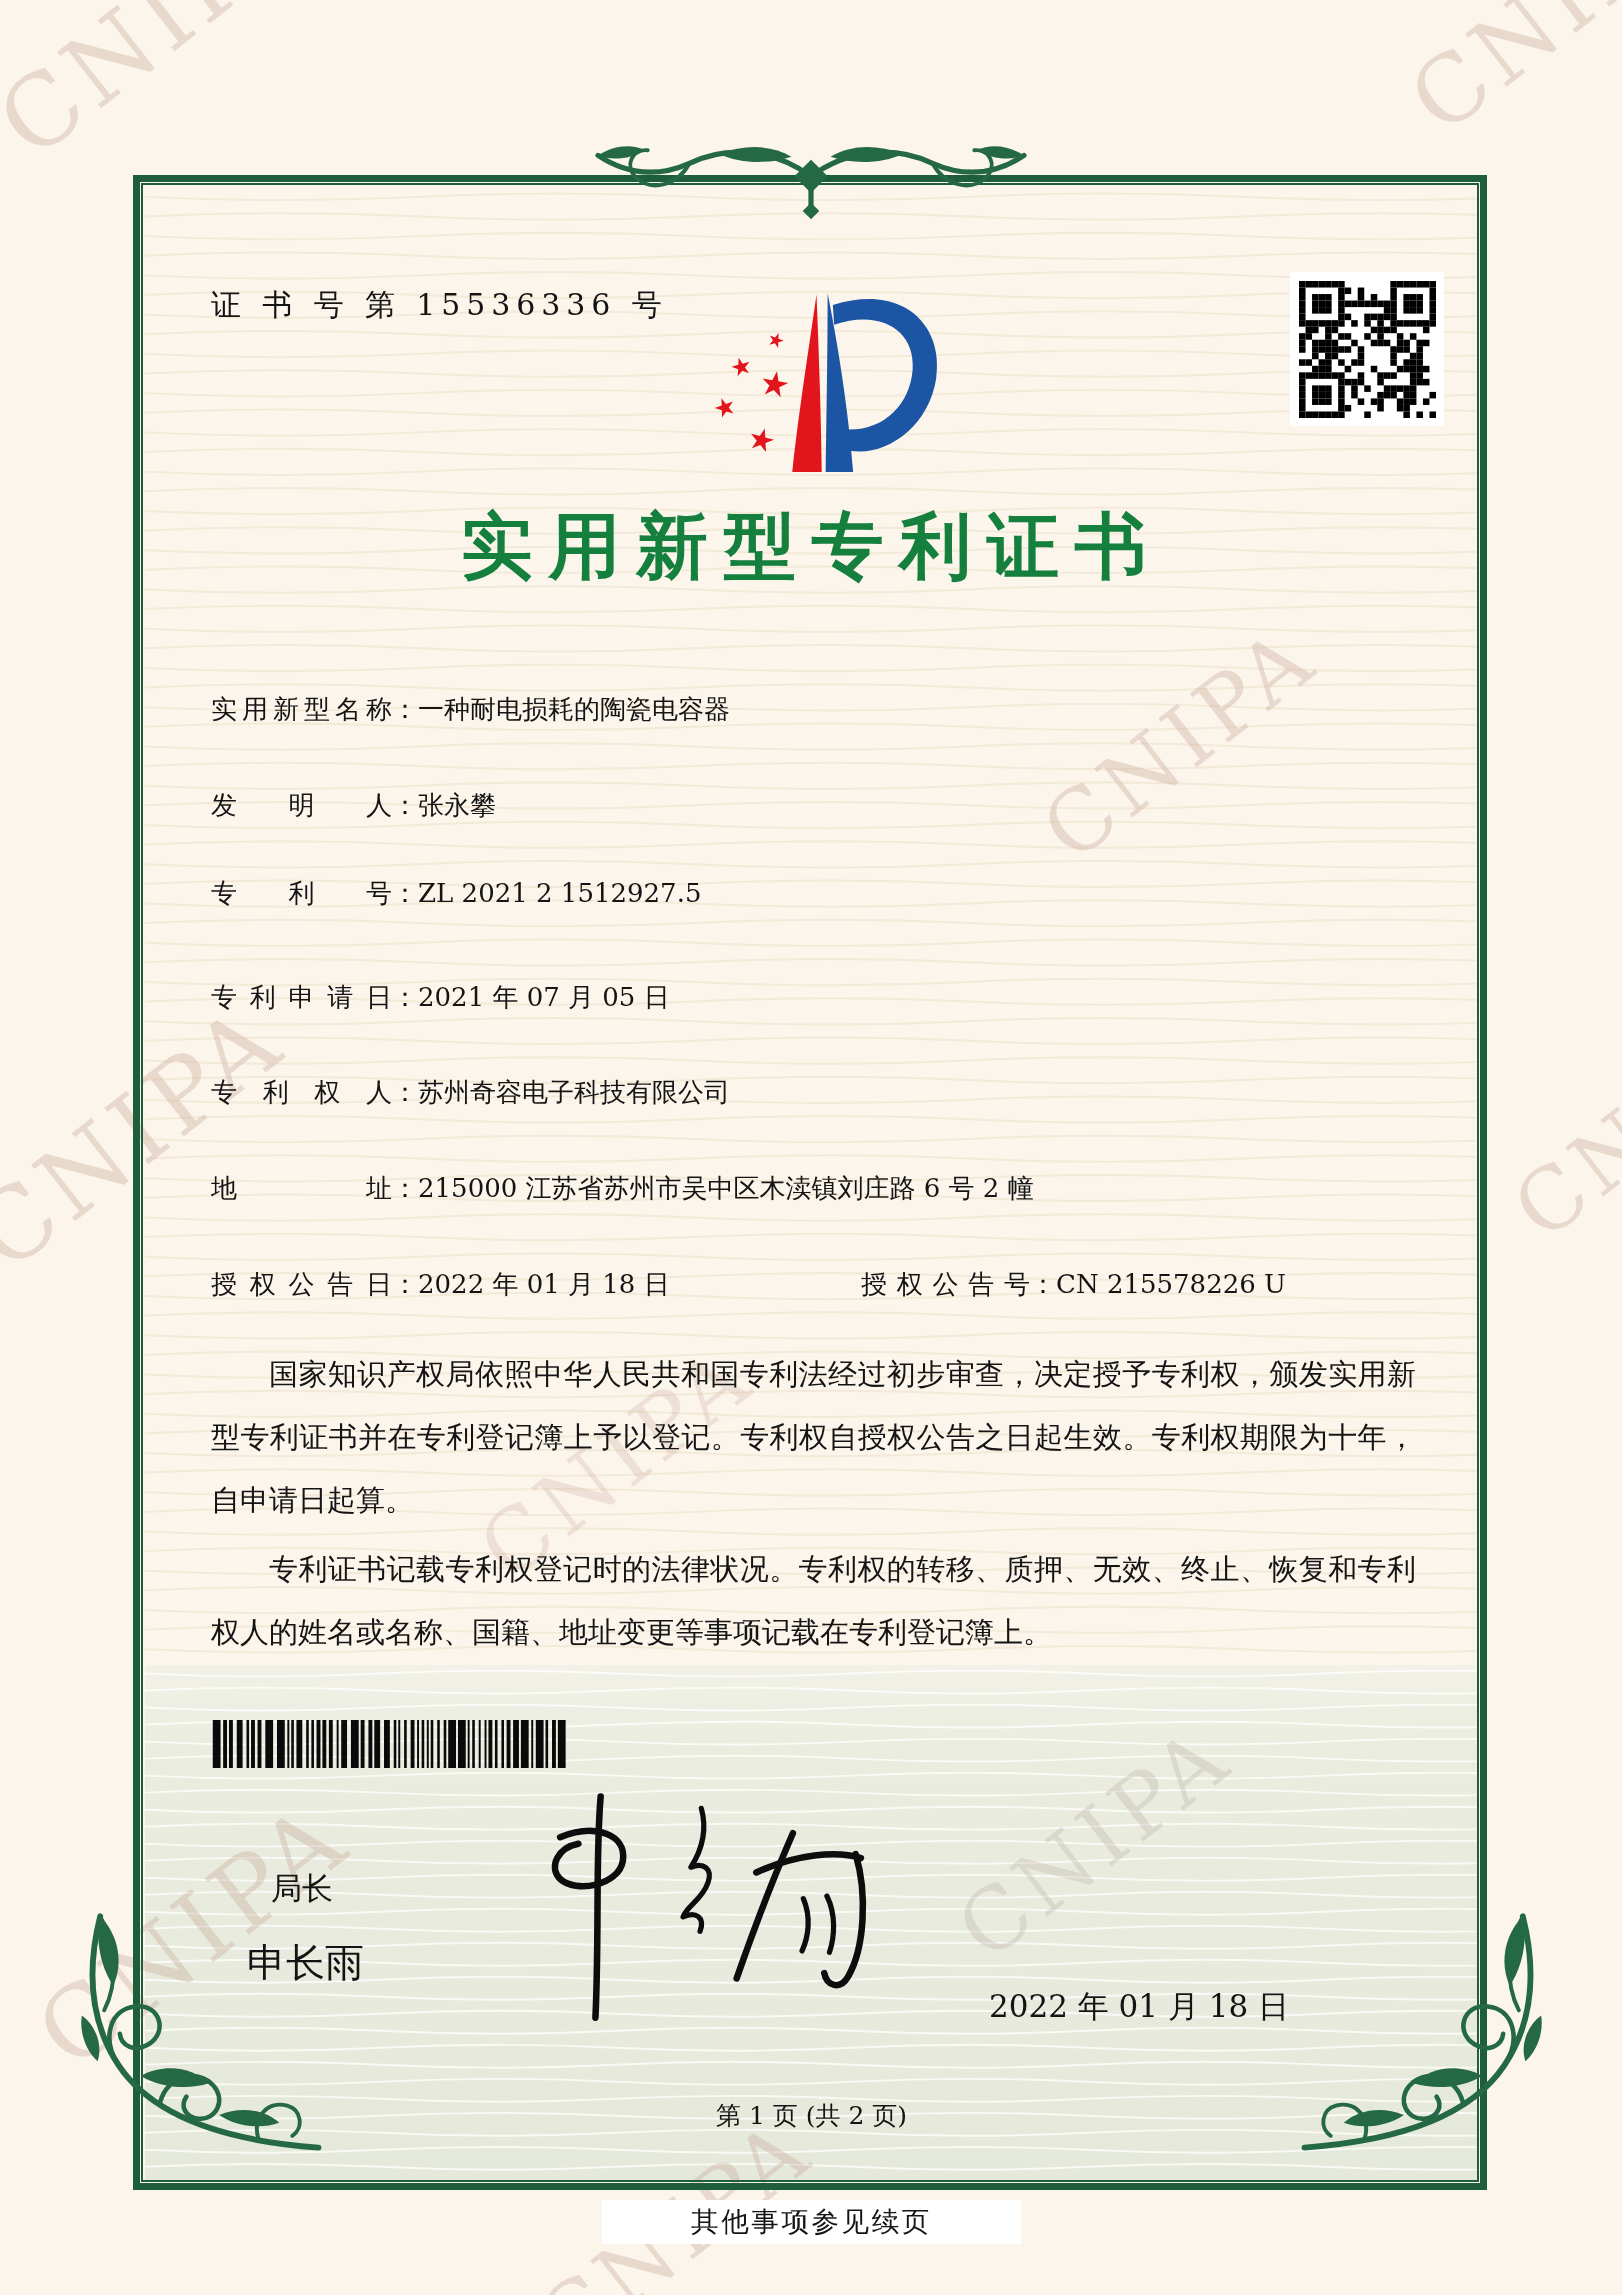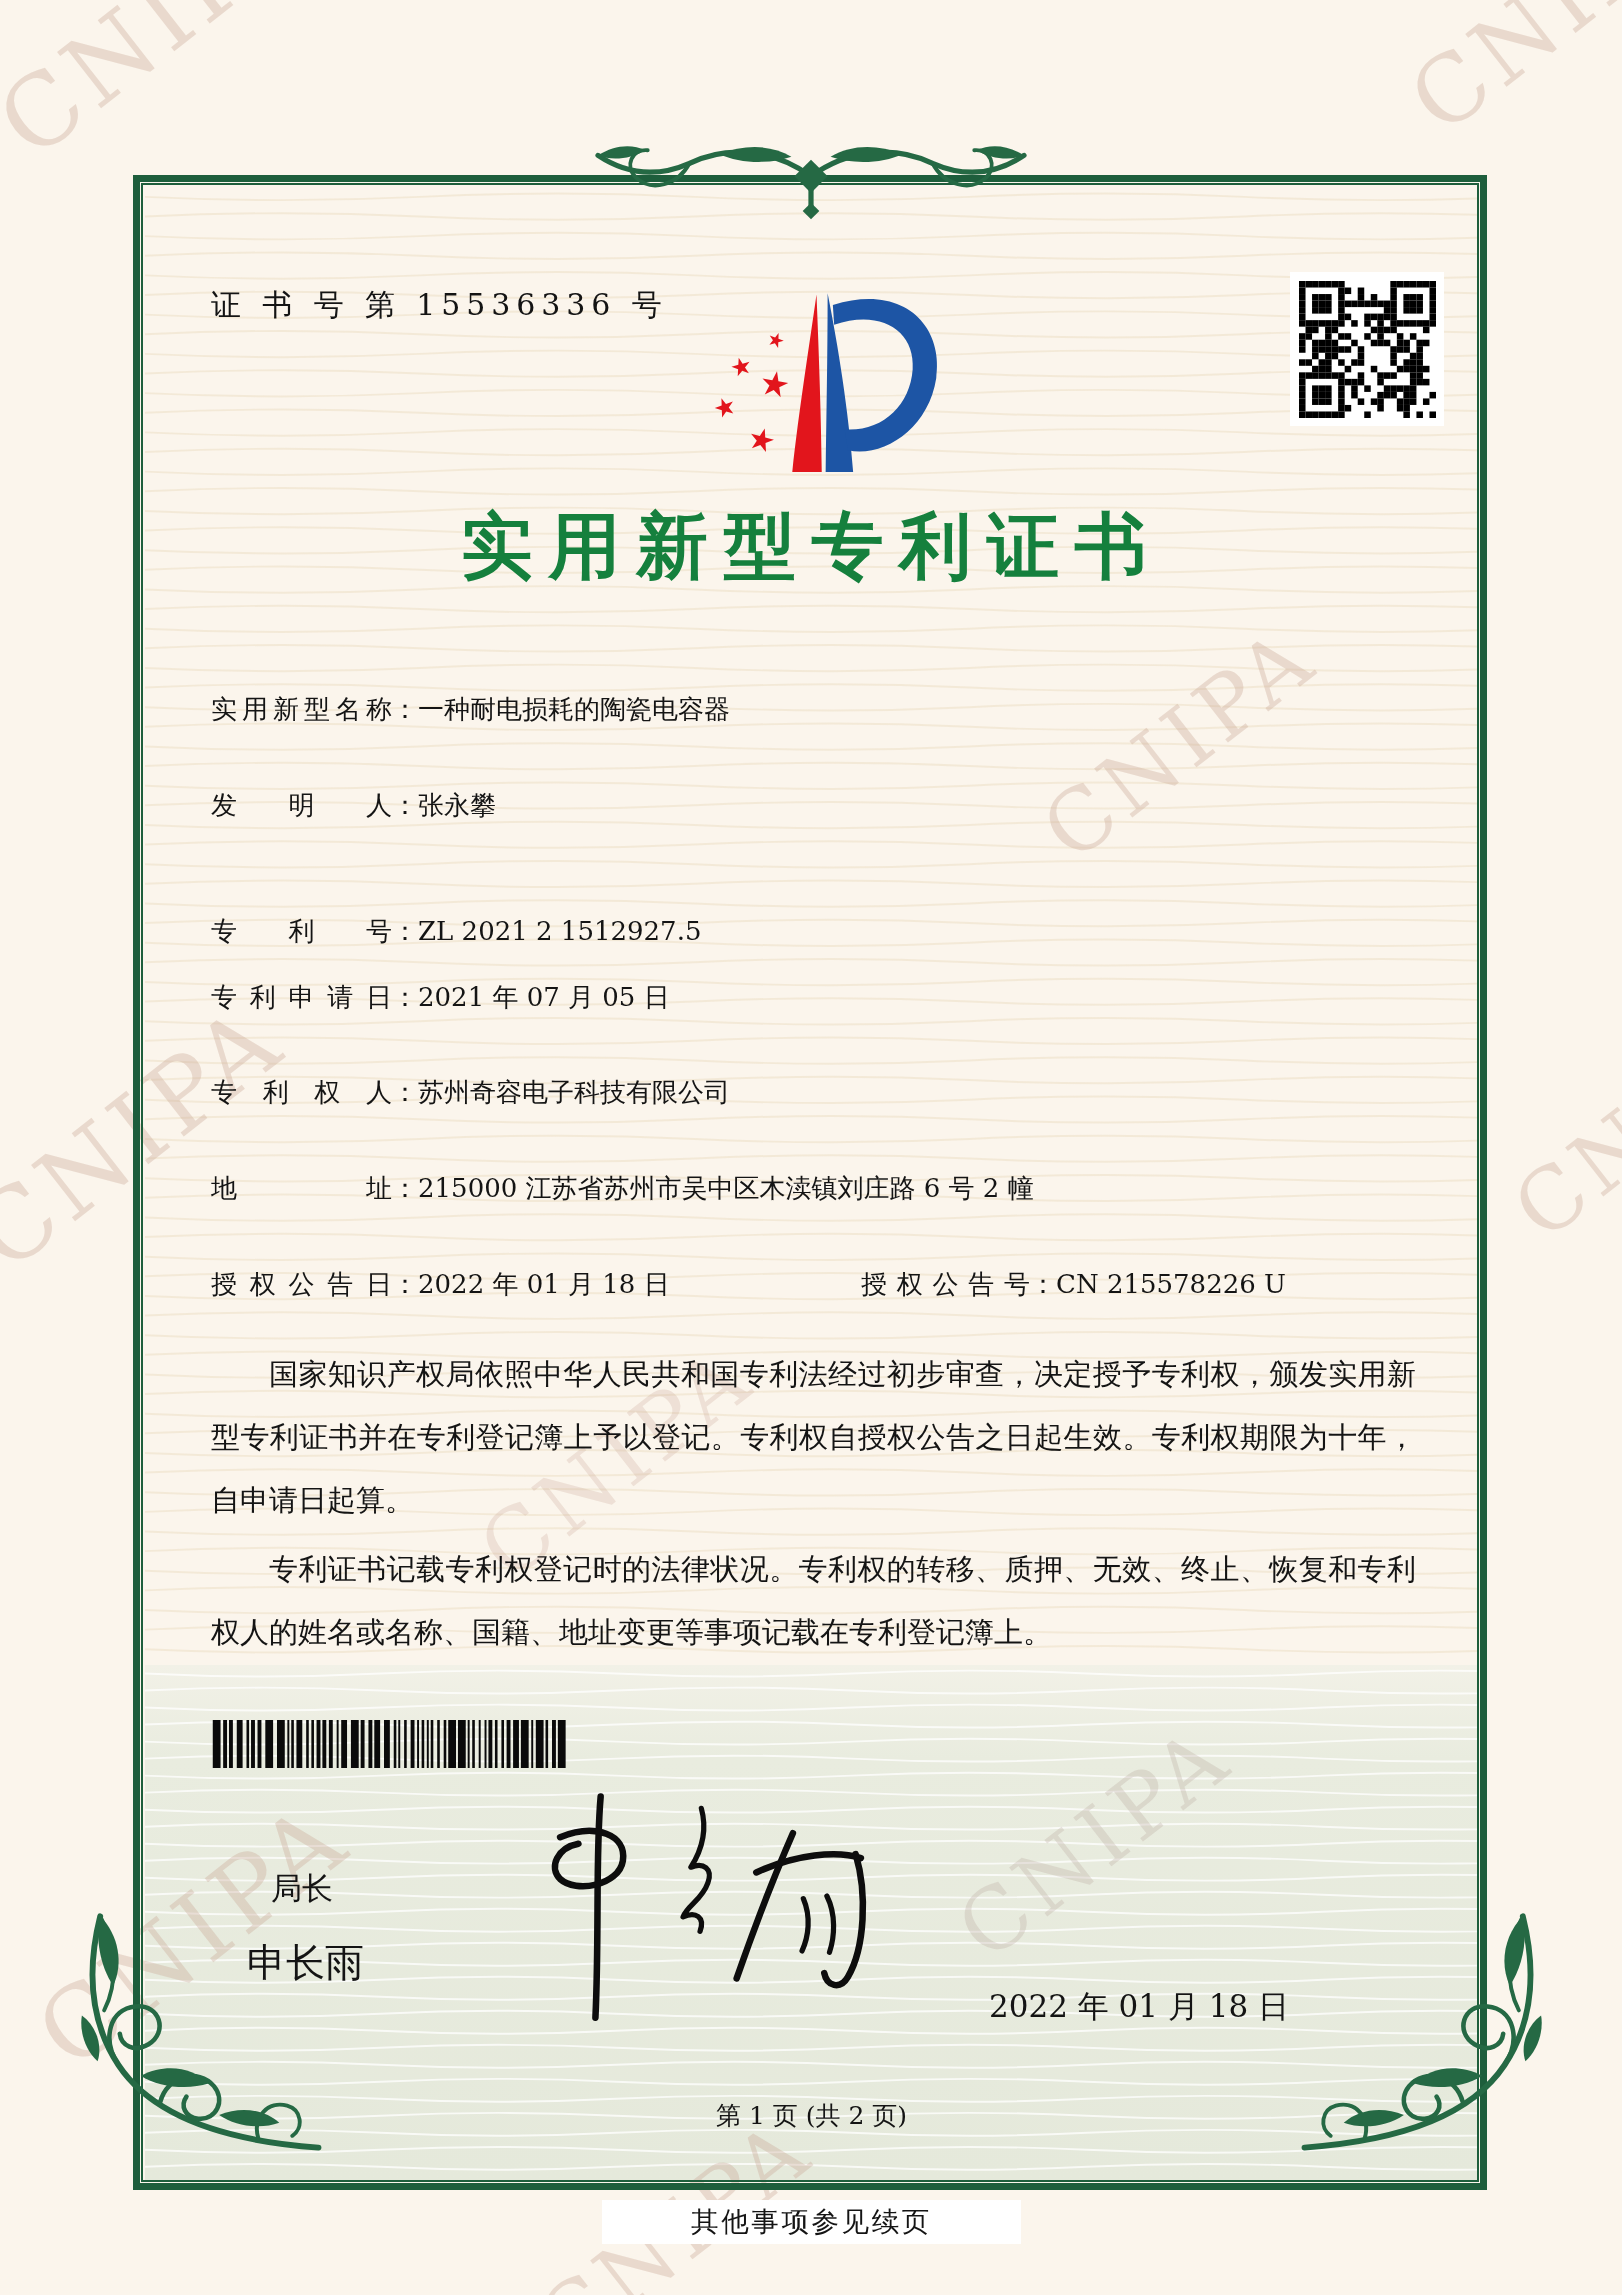--- a/index.html
+++ b/index.html
@@ -483,21 +483,21 @@
   </div>
 
   <div class="title">实用新型专利证书</div>
 
   <div class="row" style="top:692px">
     <span class="lbl">实用新型名称</span><span>：</span><span>一种耐电损耗的陶瓷电容器</span>
   </div>
   <div class="row" style="top:788px">
     <span class="lbl">发明人</span><span>：</span><span>张永攀</span>
   </div>
-  <div class="row" style="top:914px">
+  <div class="row" style="top:876px">
     <span class="lbl">专利号</span><span>：</span><span>ZL 2021 2 1512927.5</span>
   </div>
   <div class="row" style="top:980px">
     <span class="lbl">专利申请日</span><span>：</span><span>2021 年 07 月 05 日</span>
   </div>
   <div class="row" style="top:1075px">
     <span class="lbl">专利权人</span><span>：</span><span>苏州奇容电子科技有限公司</span>
   </div>
   <div class="row" style="top:1171px">
     <span class="lbl">地址</span><span>：</span><span>215000  江苏省苏州市吴中区木渎镇刘庄路 6 号 2 幢</span>

